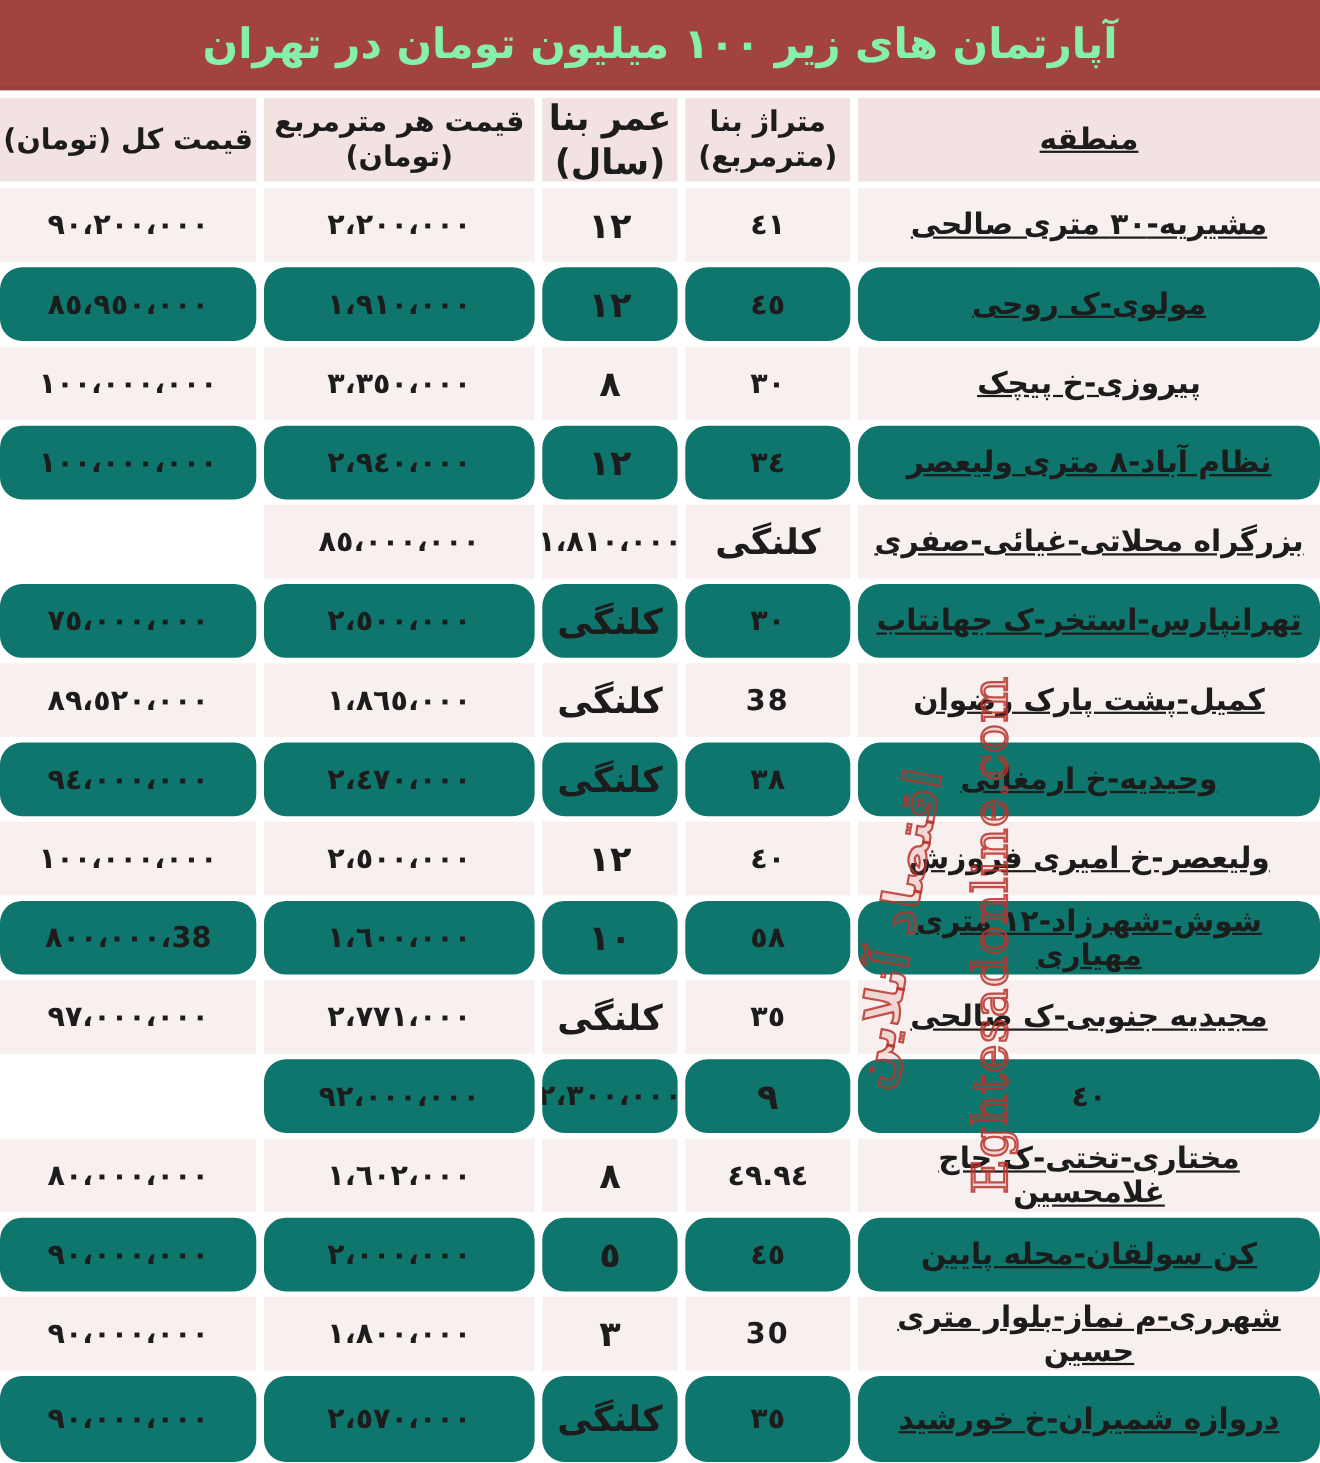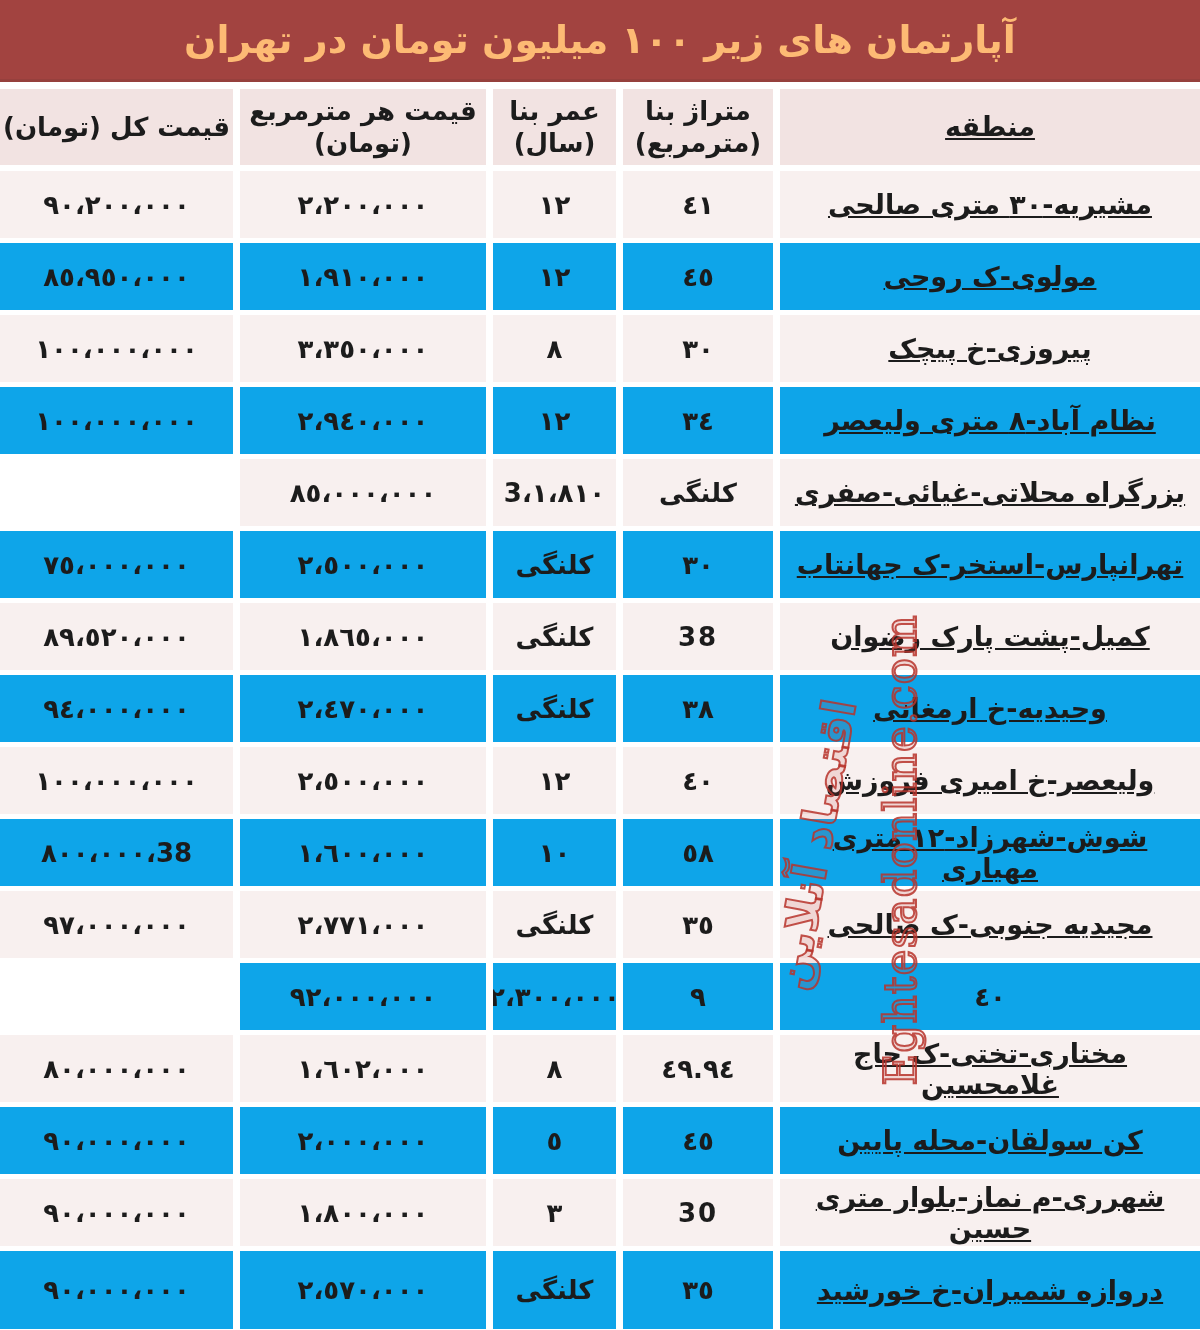--- a/index.html
+++ b/index.html
@@ -10,21 +10,21 @@
     margin: 0 auto;
     background: #ffffff;
     overflow: hidden;
     font-family: "DejaVu Sans", sans-serif;
     direction: rtl;
   }
   .title-bar {
     width: 100%;
     height: 82px;
     background: #a24340;
-    color: #fdba74;
+    color: #86efac;
     font-size: 38px;
     font-weight: bold;
     display: flex;
     align-items: center;
     justify-content: center;
     letter-spacing: 0.5px;
     border-bottom: 3px solid #96403d;
     box-sizing: border-box;
   }
   .table-wrap { margin-top: 7px; }
@@ -47,25 +47,25 @@
   .header-row .cell {
     background: #f2e3e2;
     height: 76px;
     font-size: 26px;
     font-weight: bold;
     white-space: pre-line;
     line-height: 1.25;
   }
   .data-row .cell { height: 67px; font-weight: bold; }
   .data-row.light .cell { background: #f8f0ef; }
-  .data-row.dark  .cell { background: #0ea5e9; }
+  .data-row.dark  .cell { background: #0f766e; border-radius: 20px; }
   .data-row.last .cell { height: 78px; }
   .cell.region { font-size: 27px; text-decoration: underline; }
   .cell.num { font-size: 26px; letter-spacing: 2px; }
-  .cell.age { font-size: 26px; letter-spacing: 1px; }
+  .cell.age { font-size: 32px; letter-spacing: 1px; }
   .watermark {
     position: absolute;
     pointer-events: none;
     z-index: 5;
     color: rgba(192, 66, 58, 0.15);
     -webkit-text-stroke: 2px rgba(183, 52, 44, 0.85);
     text-align: center;
     white-space: nowrap;
   }
   .watermark.fa {
@@ -137,21 +137,21 @@
     <div class="cell region">نظام آباد-٨ متری ولیعصر</div>
     <div class="cell num">٣٤</div>
     <div class="cell age">١٢</div>
     <div class="cell num">٢،٩٤٠،٠٠٠</div>
     <div class="cell num">١٠٠،٠٠٠،٠٠٠</div>
   </div>
 
   <div class="row data-row light">
     <div class="cell region">بزرگراه محلاتی-غیائی-صفری</div>
     <div class="cell age">کلنگی</div>
-    <div class="cell num">١،٨١٠،3</div>
+    <div class="cell num">١،٨١٠،٠٠٠</div>
     <div class="cell num">٨٥،٠٠٠،٠٠٠</div>
   </div>
 
   <div class="row data-row dark">
     <div class="cell region">تهرانپارس-استخر-ک جهانتاب</div>
     <div class="cell num">٣٠</div>
     <div class="cell age">کلنگی</div>
     <div class="cell num">٢،٥٠٠،٠٠٠</div>
     <div class="cell num">٧٥،٠٠٠،٠٠٠</div>
   </div>

